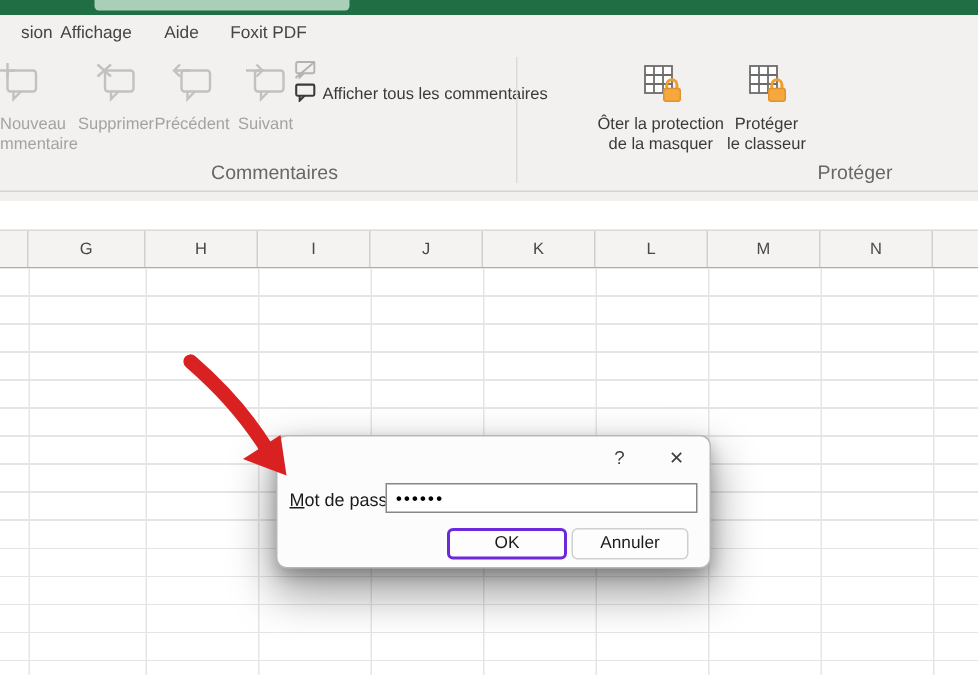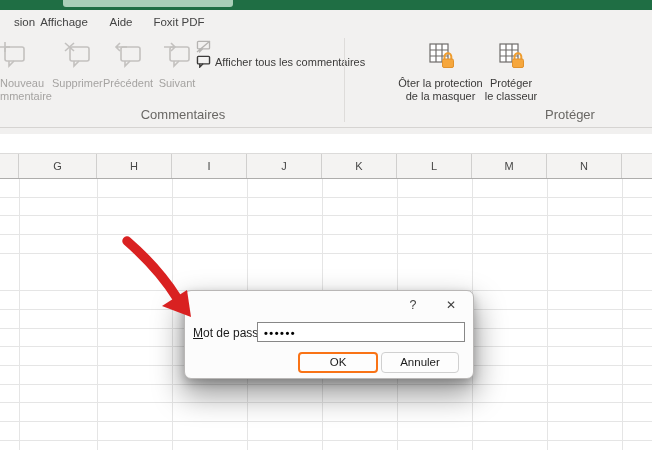--- a/index.html
+++ b/index.html
@@ -43,21 +43,21 @@
   .dlg-help{position:absolute;left:219px;top:4px;width:18px;height:20px;line-height:20px;text-align:center;font-size:12.5px;color:#404040;cursor:default;}
   .dlg-close{position:absolute;right:12px;top:4px;width:20px;height:20px;line-height:20px;text-align:center;font-size:12px;color:#404040;cursor:default;}
   .dlg-label{position:absolute;left:8px;top:35px;font-size:12px;color:#1b1b1b;white-space:nowrap;}
   .dlg-label u{text-decoration:underline;}
   .dlg-input{position:absolute;left:72px;top:31px;width:208px;height:20px;box-sizing:border-box;
     border:1px solid #878787;background:#fff;font-family:"Liberation Sans",sans-serif;
     font-size:11px;font-weight:bold;letter-spacing:1.5px;padding:2px 0 0 6px;color:#000;border-radius:0;outline:none;}
   .dlg-btn{position:absolute;top:61px;height:21px;box-sizing:border-box;border-radius:4px;
     background:#fdfdfd;font-family:"Liberation Sans",sans-serif;font-size:11.5px;color:#1b1b1b;
     text-align:center;line-height:17px;cursor:default;}
-  .dlg-ok{left:113px;width:80px;border:2px solid #f97316;}
+  .dlg-ok{left:113px;width:80px;border:2px solid #6d28d9;}
   .dlg-cancel{left:196px;width:78px;border:1px solid #d0d0d0;line-height:19px;}
   
   .arrow-overlay{position:absolute;left:0;top:0;width:652px;height:450px;z-index:30;pointer-events:none;}
 </style>
 </head>
 <body>
 
 <div id="app">
 
   <div class="titlebar">

